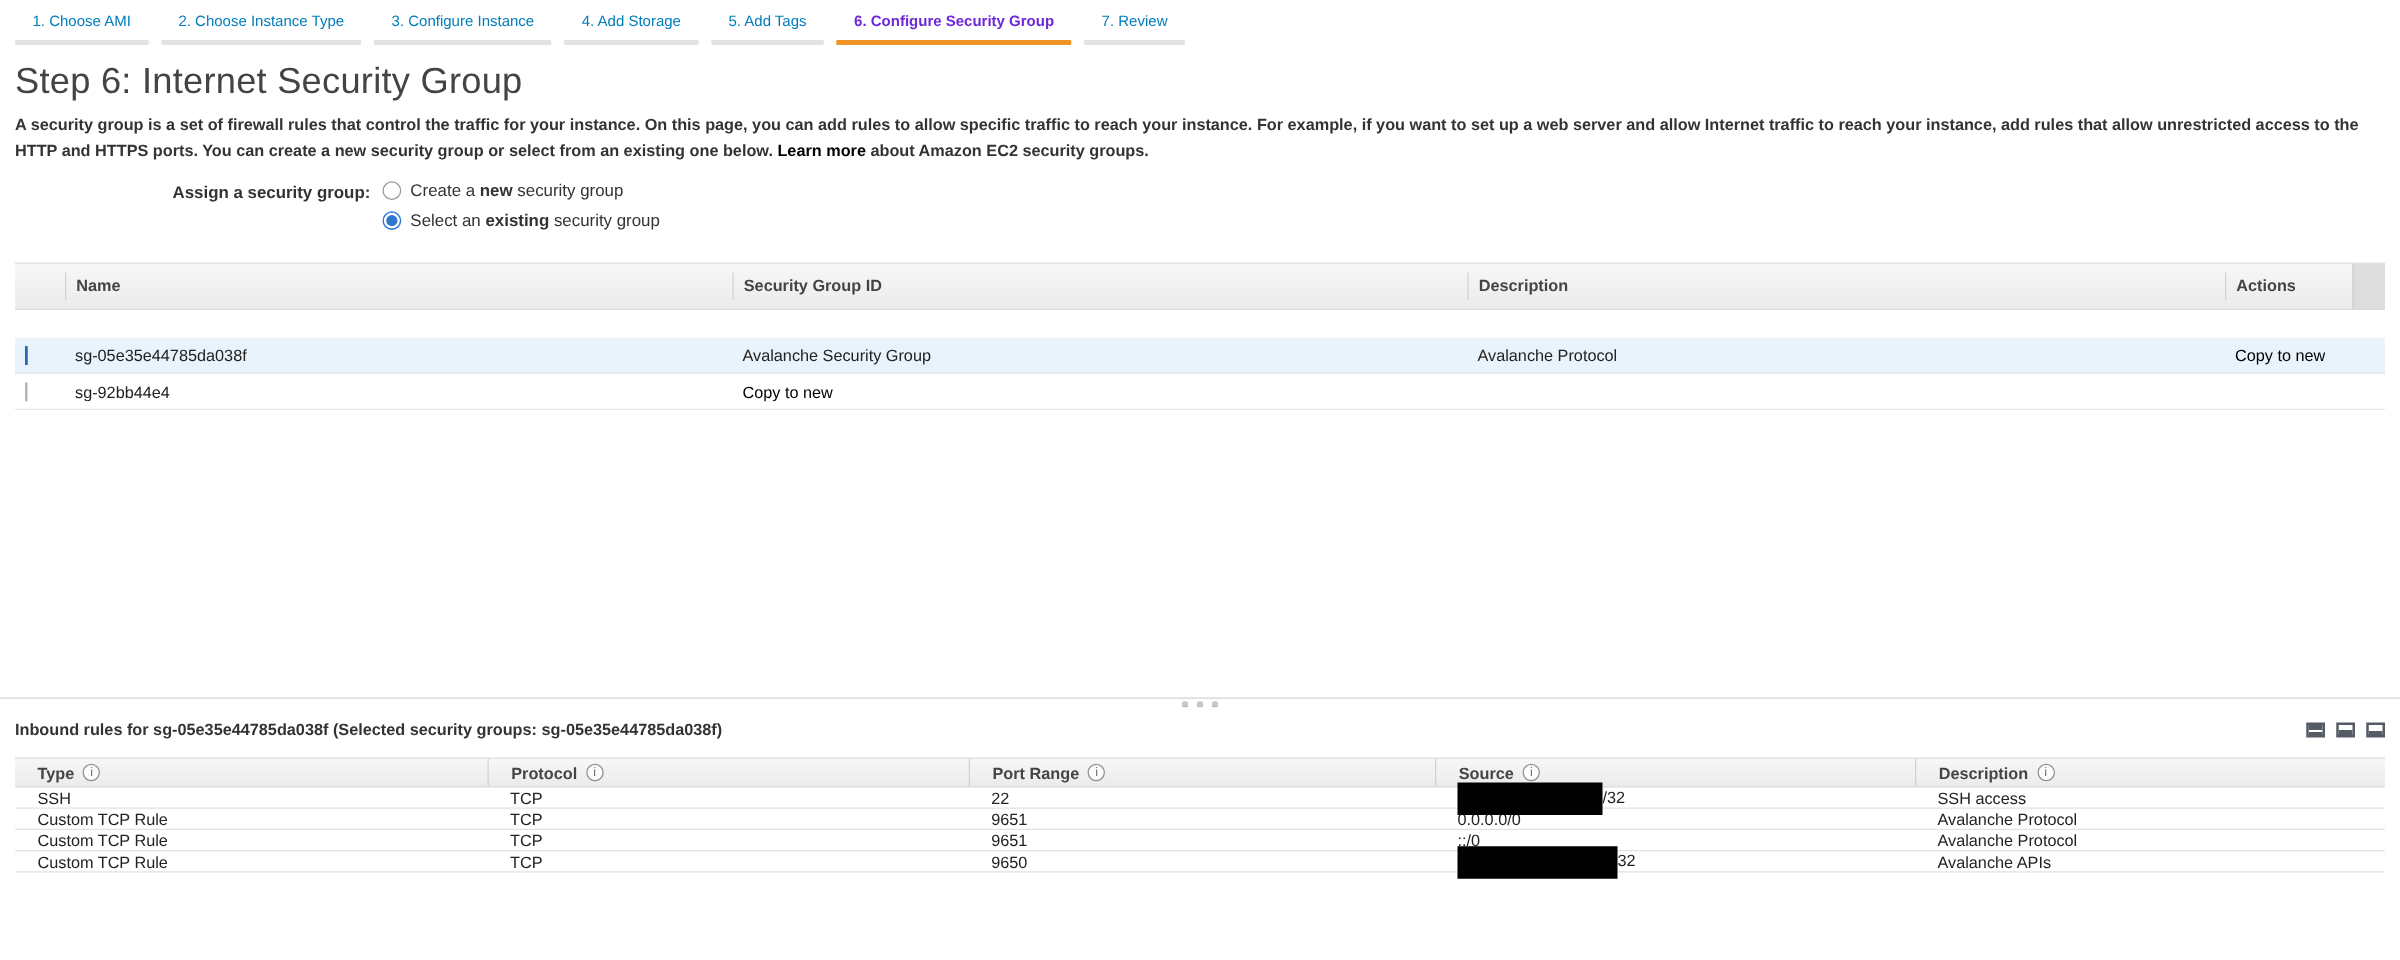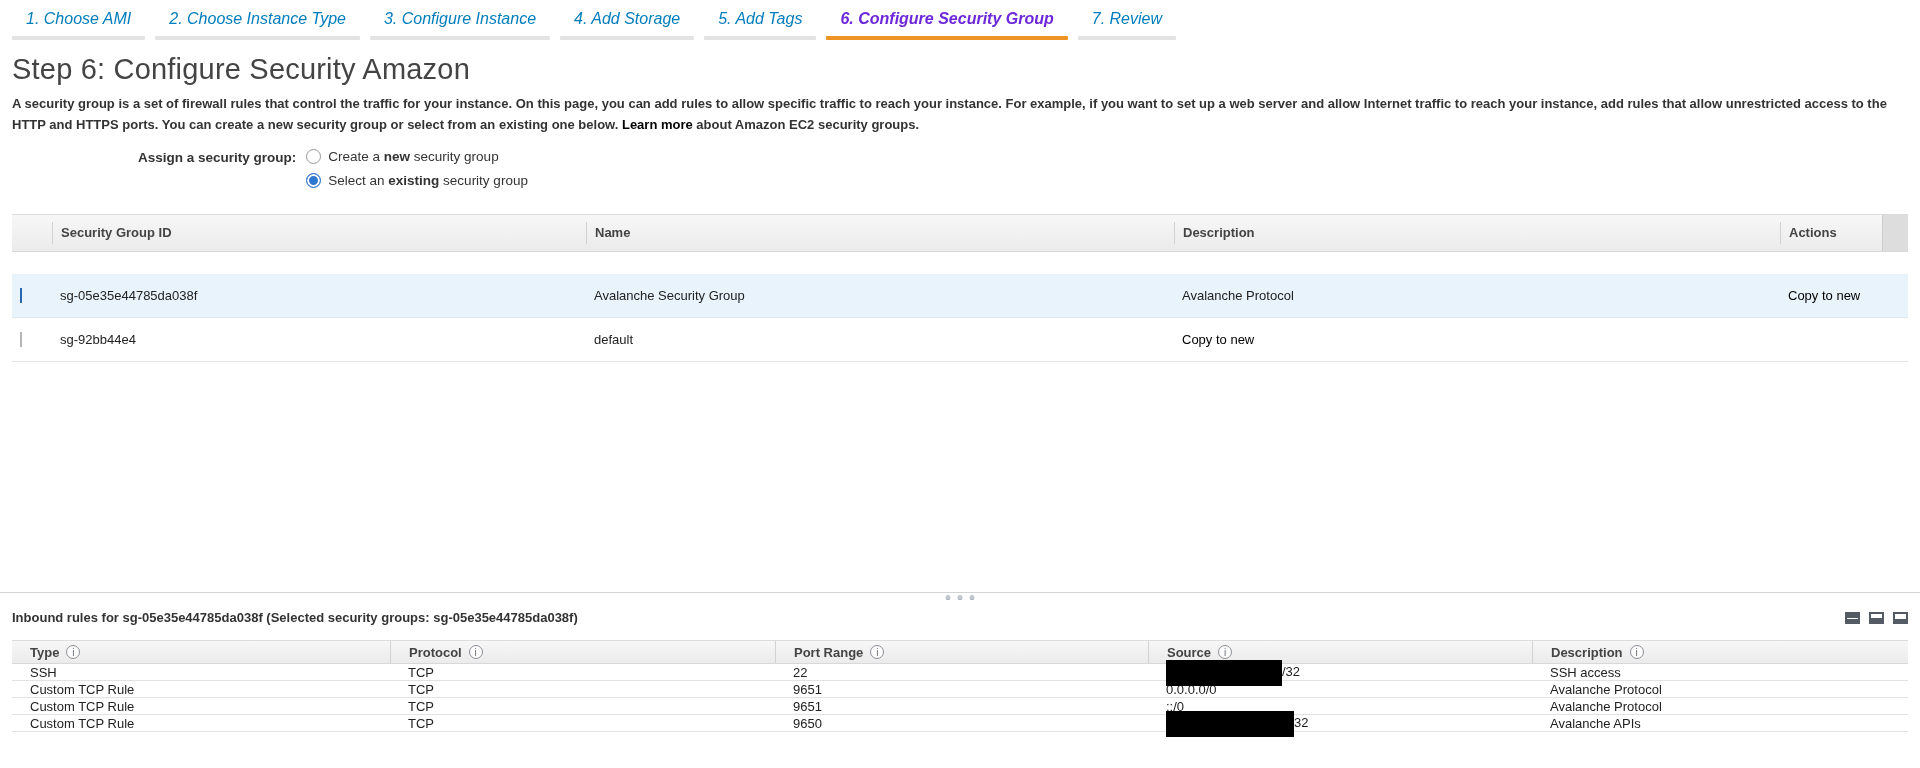--- a/index.html
+++ b/index.html
@@ -2,21 +2,21 @@
 <html><head>
 <meta charset="utf-8">
 <style>
   * { box-sizing: border-box; margin: 0; padding: 0; }
   html, body { width: 1920px; height: 768px; background: #fff; overflow: hidden;
     font-family: "Liberation Sans", "DejaVu Sans", sans-serif; color: #333; }
 
   
   .tabbar { display: flex; gap: 10px; padding: 8px 0 0 12px; }
   .tab { display: flex; flex-direction: column; cursor: pointer; }
-  .tab .tab-label { font-size: 16px; color: #007dbc; padding: 2px 14px 0; white-space: nowrap; font-style: italic; }
+  .tab .tab-label { font-size: 12px; color: #007dbc; padding: 2px 14px 0; white-space: nowrap; }
   .tab .tab-underline { height: 4px; background: #e3e3e3; margin-top: 8px; border-radius: 1px; }
   .tab.active .tab-label { color: #6d28d9; font-weight: bold; }
   .tab.active .tab-underline { background: #ef9325; }
 
   
   .page-head { margin: 13px 12px 0; }
   h1 { font-size: 29px; font-weight: 400; color: #444; letter-spacing: 0.2px; }
   .desc { margin-top: 7px; font-size: 13px; line-height: 21px; color: #333; }
   .desc-line { white-space: nowrap; overflow: hidden; font-weight: bold; }
   a.link { color: #000000; text-decoration: none; cursor: pointer; }
@@ -34,21 +34,21 @@
   .sg-table { margin: 26px 12px 0; }
   .sg-grid { display: grid; grid-template-columns: 40px 534px 588px 606px 1fr; align-items: center; }
   .sg-header { height: 38px; background: linear-gradient(#f7f7f7, #ebebeb);
     border-top: 1px solid #dcdcdc; border-bottom: 1px solid #d8d8d8; position: relative; }
   .sg-header .hcell { font-size: 13px; font-weight: bold; color: #444; padding-left: 8px;
     height: 22px; line-height: 22px; border-left: 1px solid #d2d2d2; white-space: nowrap; }
   .sg-header .hcell.first { border-left: none; }
   .sg-header .scrollgutter { position: absolute; right: 0; top: 0; width: 26px; height: 100%;
     background: #dddddd; border-left: 1px solid #cccccc; }
   .sg-spacer { height: 22px; }
-  .sg-row { height: 44px; font-size: 13px; color: #222; border-bottom: 1px solid #e7e7e7; cursor: pointer; }
+  .sg-row { height: 29px; font-size: 13px; color: #222; border-bottom: 1px solid #e7e7e7; cursor: pointer; }
   .sg-row.selected { background: #e9f3fb; border-bottom: 1px solid #dde8f1; }
   .sg-row .cell { padding-left: 8px; white-space: nowrap; overflow: hidden; }
   .checkbox-cell { padding-left: 12px; }
   .checkbox { width: 16px; height: 16px; border-radius: 3px; border: 1px solid #b5b5b5; background: #fdfdfd; cursor: pointer; }
   .checkbox.checked { background: #2e77d0; border-color: #2766b2; }
 
   .sg-empty { height: 230px; }
 
   
   .divider { position: relative; border-top: 1px solid #d4d4d4; height: 14px; }
@@ -108,21 +108,21 @@
     <span class="tab-label">6. Configure Security Group</span>
     <span class="tab-underline"></span>
   </div>
   <div class="tab">
     <span class="tab-label">7. Review</span>
     <span class="tab-underline"></span>
   </div>
 </div>
 
 <div class="page-head">
-  <h1>Step 6: Configure Security Amazon</h1>
+  <h1>Step 6: Internet Security Group</h1>
   <div class="desc">
     <div class="desc-line">A security group is a set of firewall rules that control the traffic for your instance. On this page, you can add rules to allow specific traffic to reach your instance. For example, if you want to set up a web server and allow Internet traffic to reach your instance, add rules that allow unrestricted access to the</div>
     <div class="desc-line">
       <span>HTTP and HTTPS ports. You can create a new security group or select from an existing one below. </span><a class="link">Learn more</a><span> about Amazon EC2 security groups.</span>
     </div>
   </div>
 </div>
 
 <div class="assign-row">
   <span class="assign-label">Assign a security group:</span>
@@ -134,40 +134,39 @@
     <label class="radio-option">
       <span class="radio checked"></span>
       <span><span>Select an </span><span class="bold">existing</span><span> security group</span></span>
     </label>
   </div>
 </div>
 
 <div class="sg-table">
   <div class="sg-grid sg-header">
     <div class="hcell first"></div>
+    <div class="hcell">Name</div>
     <div class="hcell">Security Group ID</div>
-    <div class="hcell">Name</div>
     <div class="hcell">Description</div>
     <div class="hcell">Actions</div>
     <div class="scrollgutter"></div>
   </div>
   <div class="sg-spacer"></div>
 
   <div class="sg-grid sg-row selected">
     <div class="cell checkbox-cell"><span class="checkbox checked"></span></div>
     <div class="cell">sg-05e35e44785da038f</div>
     <div class="cell">Avalanche Security Group</div>
     <div class="cell">Avalanche Protocol</div>
     <div class="cell"><a class="link">Copy to new</a></div>
   </div>
 
   <div class="sg-grid sg-row">
     <div class="cell checkbox-cell"><span class="checkbox"></span></div>
     <div class="cell">sg-92bb44e4</div>
-    <div class="cell">default</div>
     <div class="cell"><a class="link">Copy to new</a></div>
   </div>
 </div>
 
 <div class="sg-empty"></div>
 
 <div class="divider">
   <span class="grip">
       <i></i>
       <i></i>

